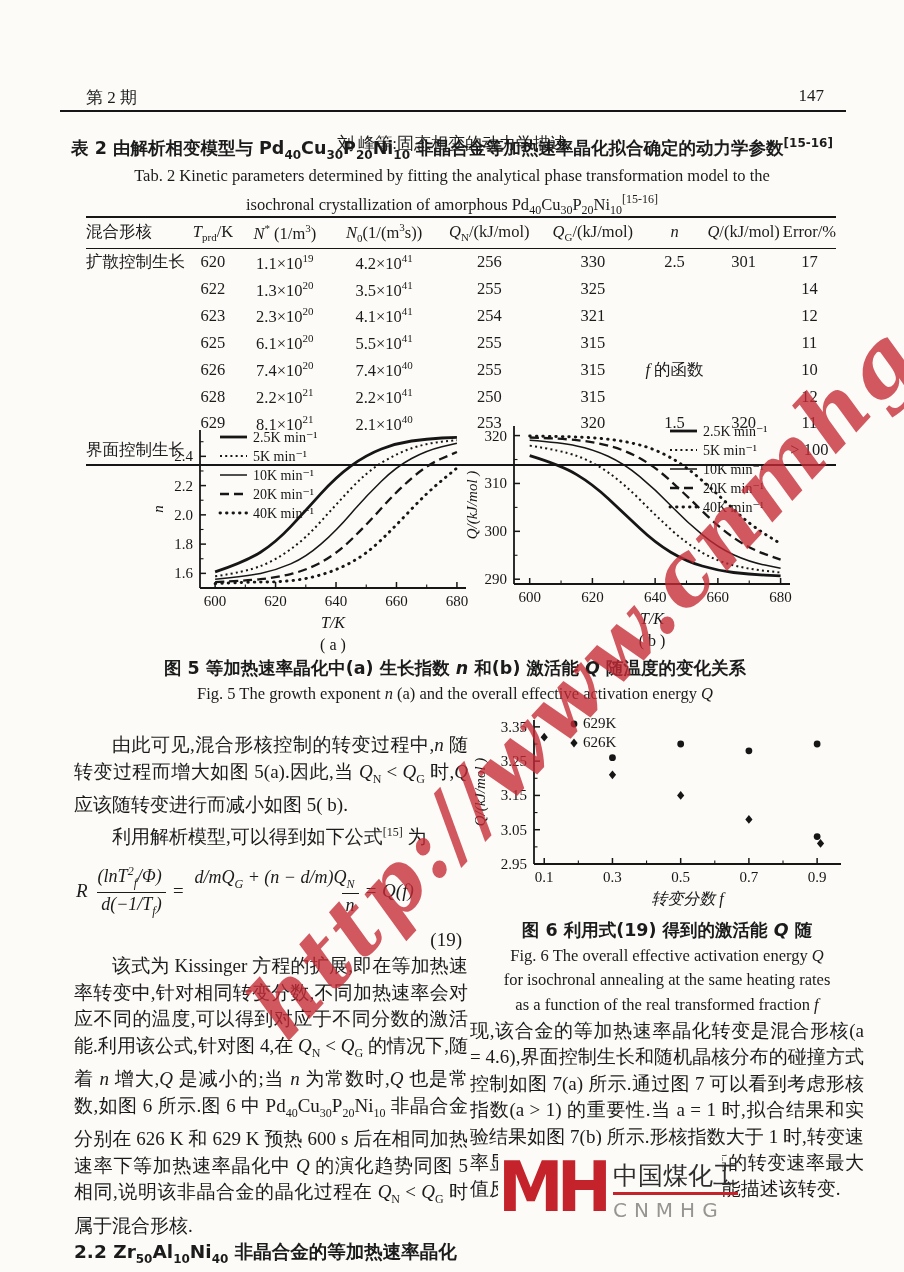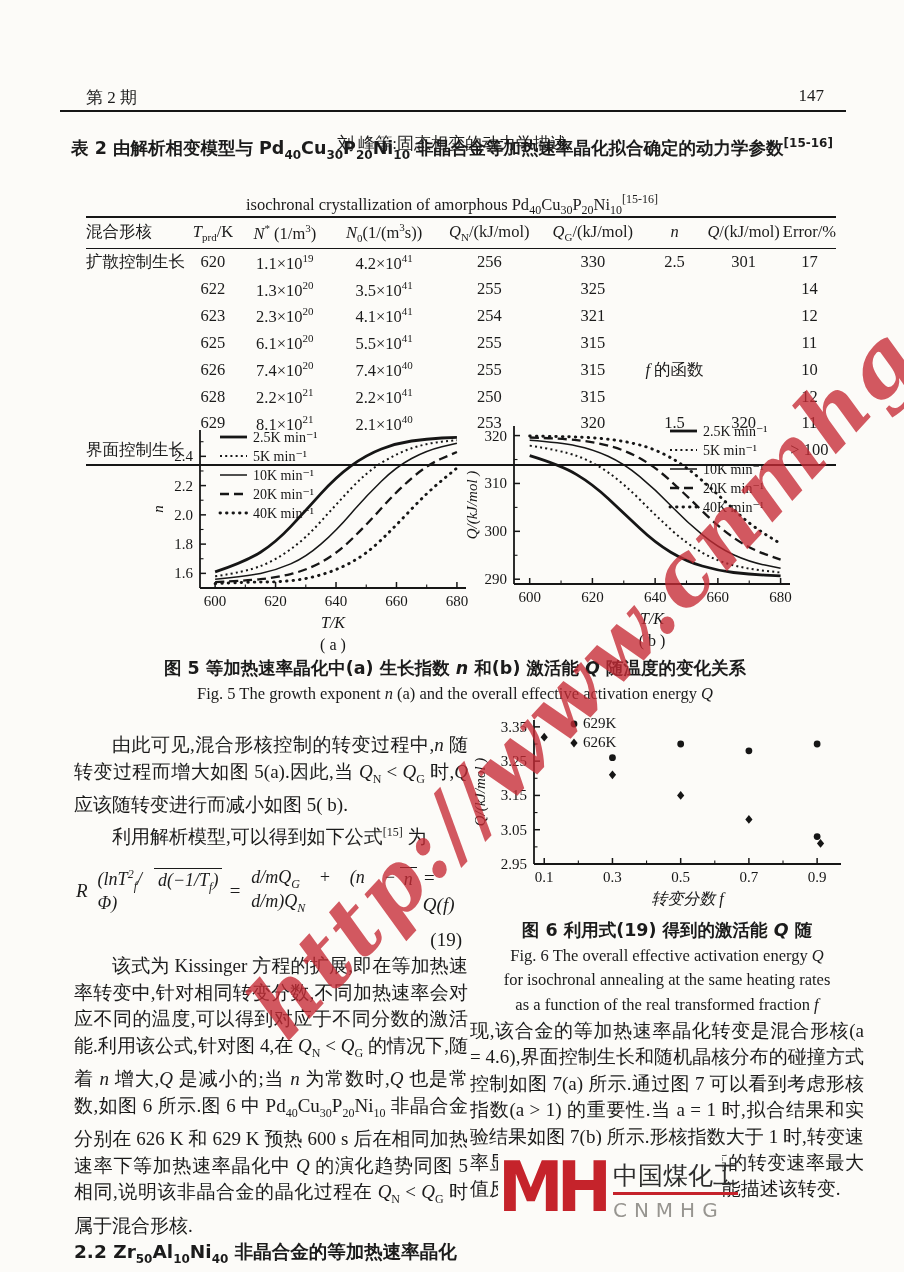--- a/index.html
+++ b/index.html
@@ -39,21 +39,21 @@
   .f5en2{top:710px; font-size:16.5px;}
   
   .colL{position:absolute; left:74px; top:732px; width:394px; font-size:19px; line-height:26.6px; text-align:justify;}
   .colR{position:absolute; left:470px; top:712px; width:394px; font-size:19px; line-height:26.4px; text-align:justify;}
   .colL p, .colR p{margin:0;}
   .indent{text-indent:2em;}
   sub{font-size:12px;} sup{font-size:12px;}
   
   .equation{display:flex; align-items:center; justify-content:flex-start; gap:6px;
     font-size:19px; font-style:italic; margin:10px 0 0 2px; height:62px;}
-  .frac{display:inline-flex; flex-direction:row; align-items:flex-start; line-height:1.15; font-size:18px;}
+  .frac{display:inline-flex; flex-direction:column; align-items:flex-end; line-height:1.15; font-size:18px;}
   .frac .den{border-top:1.6px solid #1b1b1b; padding:1px 4px 0 4px;}
   .frac .num{padding:0 4px 1px 4px;}
   .eqno{text-align:right; padding-right:6px; margin-top:4px;}
   .sec-h{font-weight:bold; font-family:"DejaVu Sans","Liberation Sans",sans-serif; font-size:18.5px; margin-top:8px;}
   
   .f6cap{text-align:center; line-height:1.5;}
   .f6cn{font-size:17.5px; font-weight:bold; font-family:"DejaVu Sans","Liberation Sans",sans-serif; text-indent:0;}
   .f6en{font-size:16.5px; text-indent:0;}
   
   .watermark{
@@ -86,20 +86,21 @@
 <div class="page">
 
   <div class="hdr">
     <span class="l">第 2 期</span>
     <span class="c">刘 峰等:固态相变的动力学描述</span>
     <span class="r">147</span>
   </div>
   <div class="hdr-rule"></div>
 
   <div class="tcap tcap-cn">表 2  由解析相变模型与 Pd<sub>40</sub>Cu<sub>30</sub>P<sub>20</sub>Ni<sub>10</sub> 非晶合金等加热速率晶化拟合确定的动力学参数<sup>[15-16]</sup></div>
+  <div class="tcap tcap-en1">Tab. 2  Kinetic parameters determined by fitting the analytical phase transformation model to the</div>
   <div class="tcap tcap-en2">isochronal crystallization of amorphous Pd<sub>40</sub>Cu<sub>30</sub>P<sub>20</sub>Ni<sub>10</sub><sup>[15-16]</sup></div>
 
   <div class="tbl-wrap">
     <table class="t2">
       <colgroup>
         <col style="width:13.5%">
           <col style="width:7%">
           <col style="width:12.5%">
           <col style="width:14.5%">
         <col style="width:14%">

